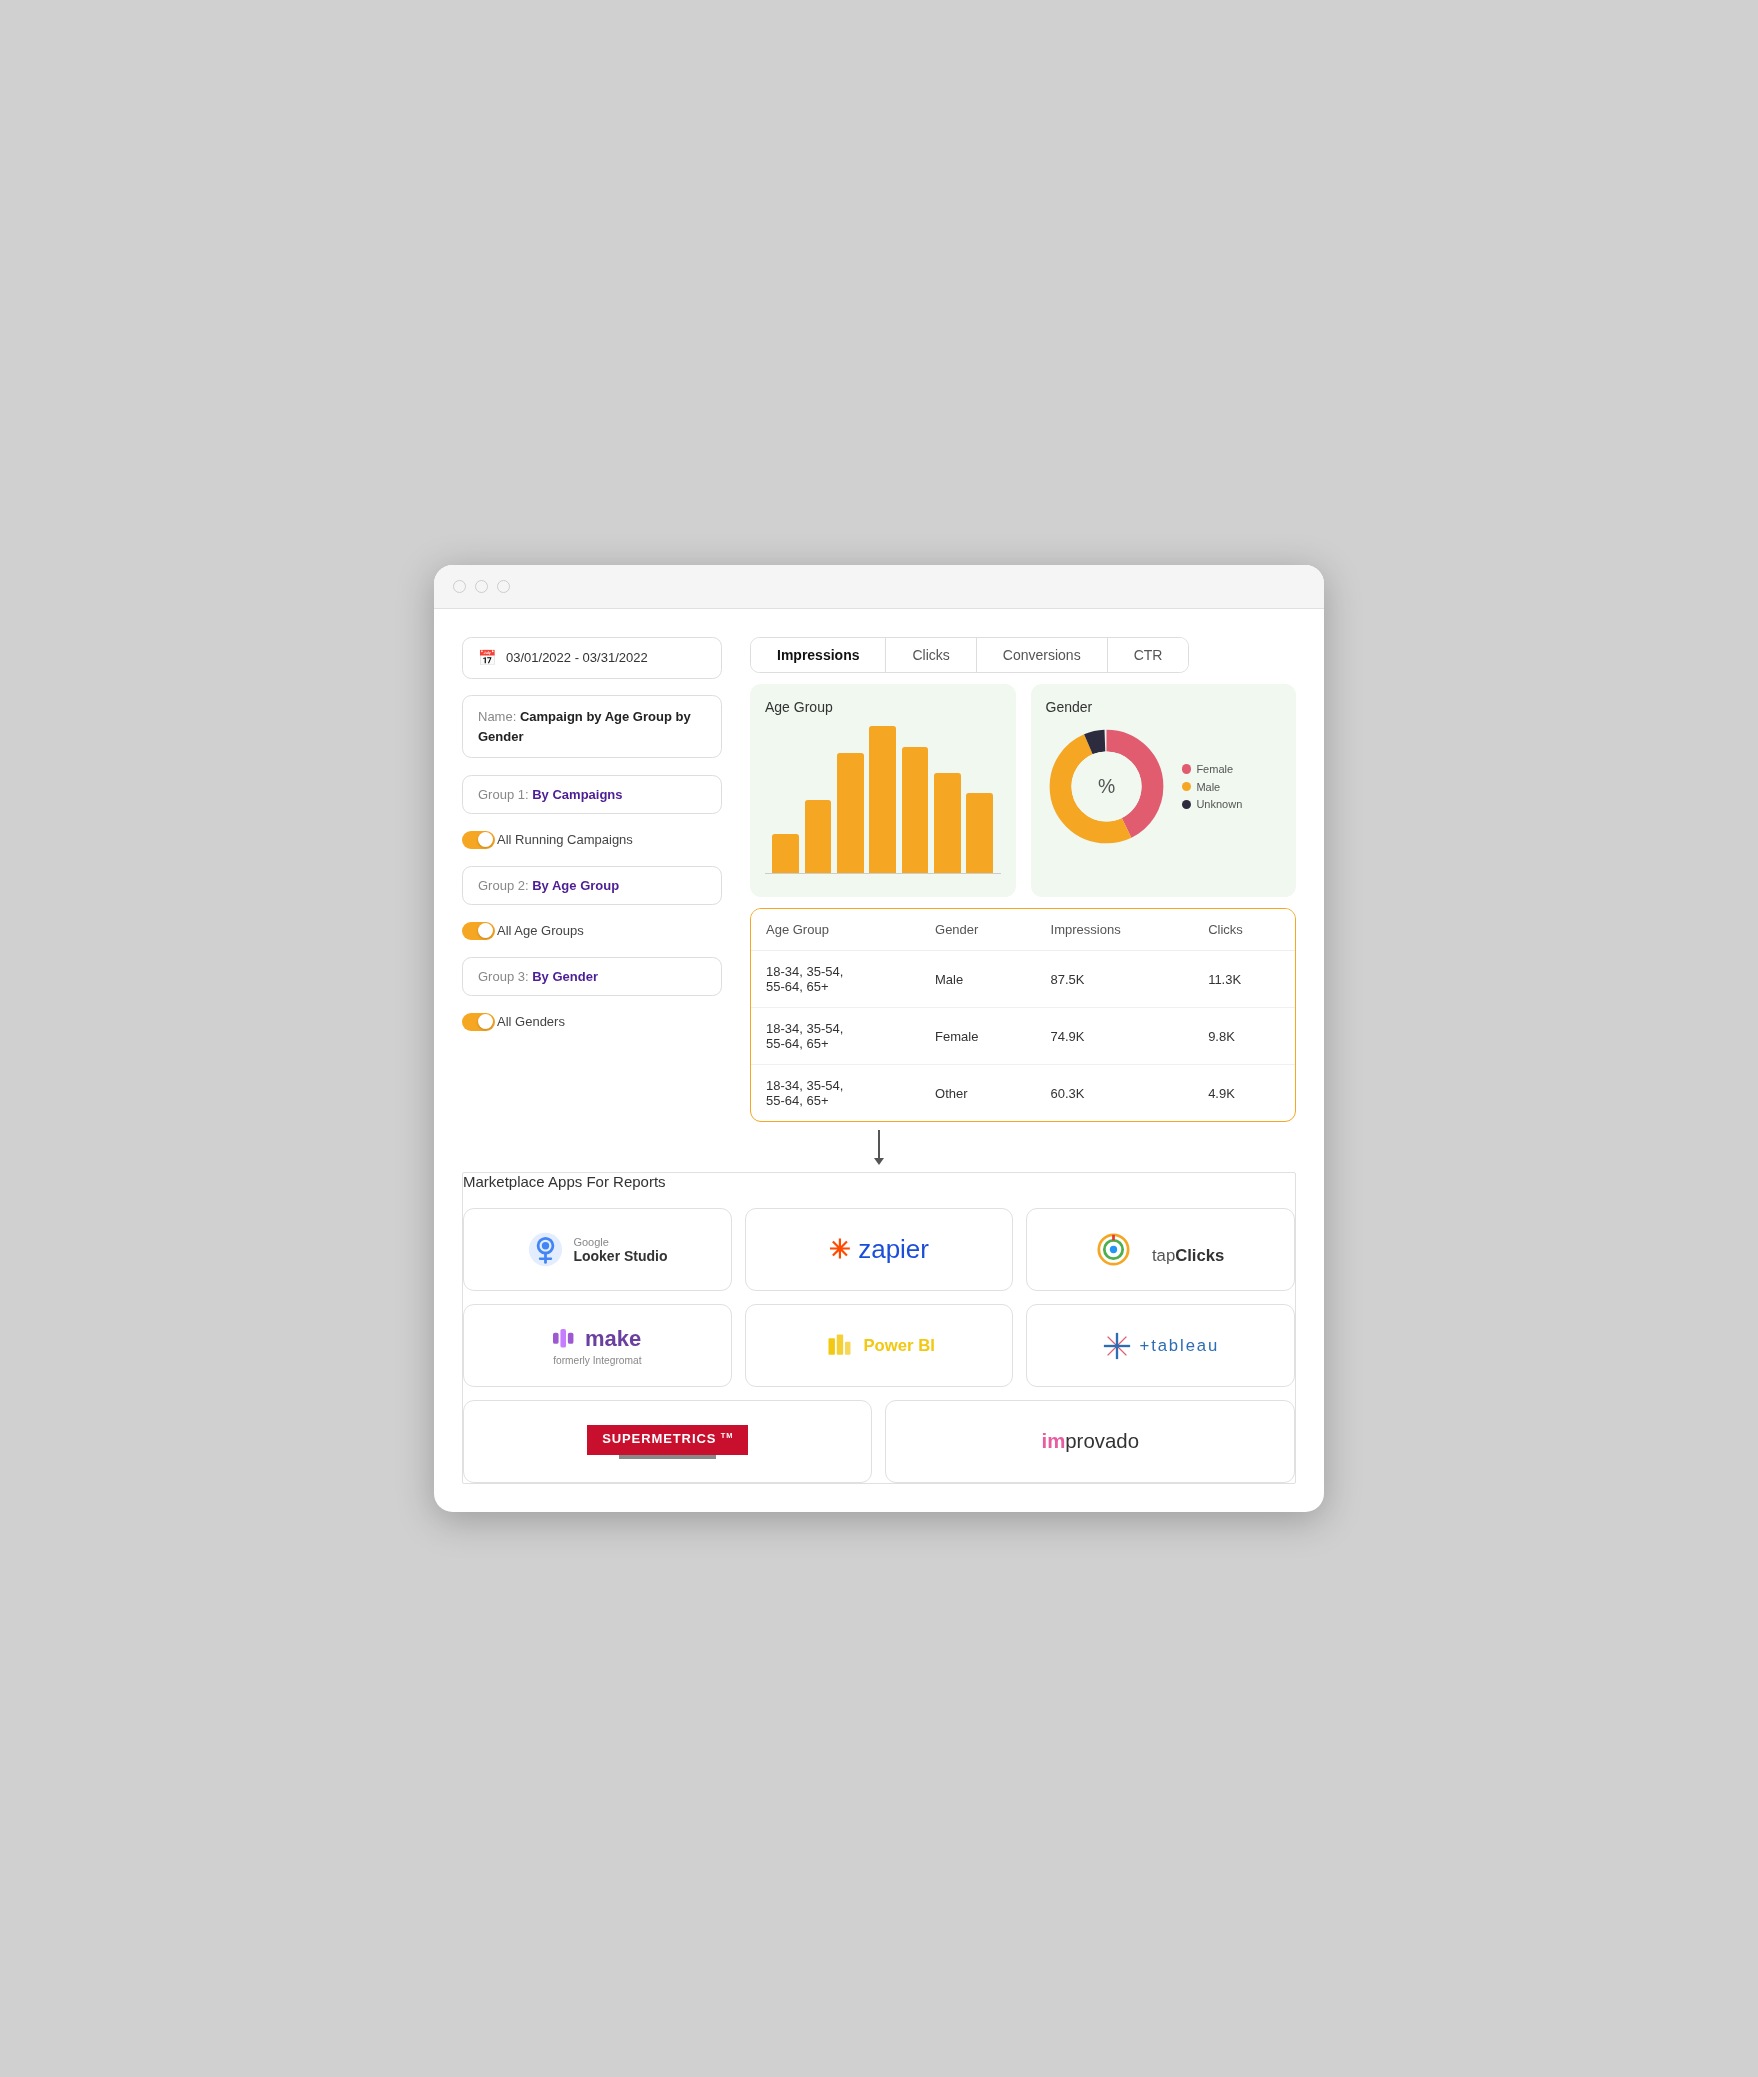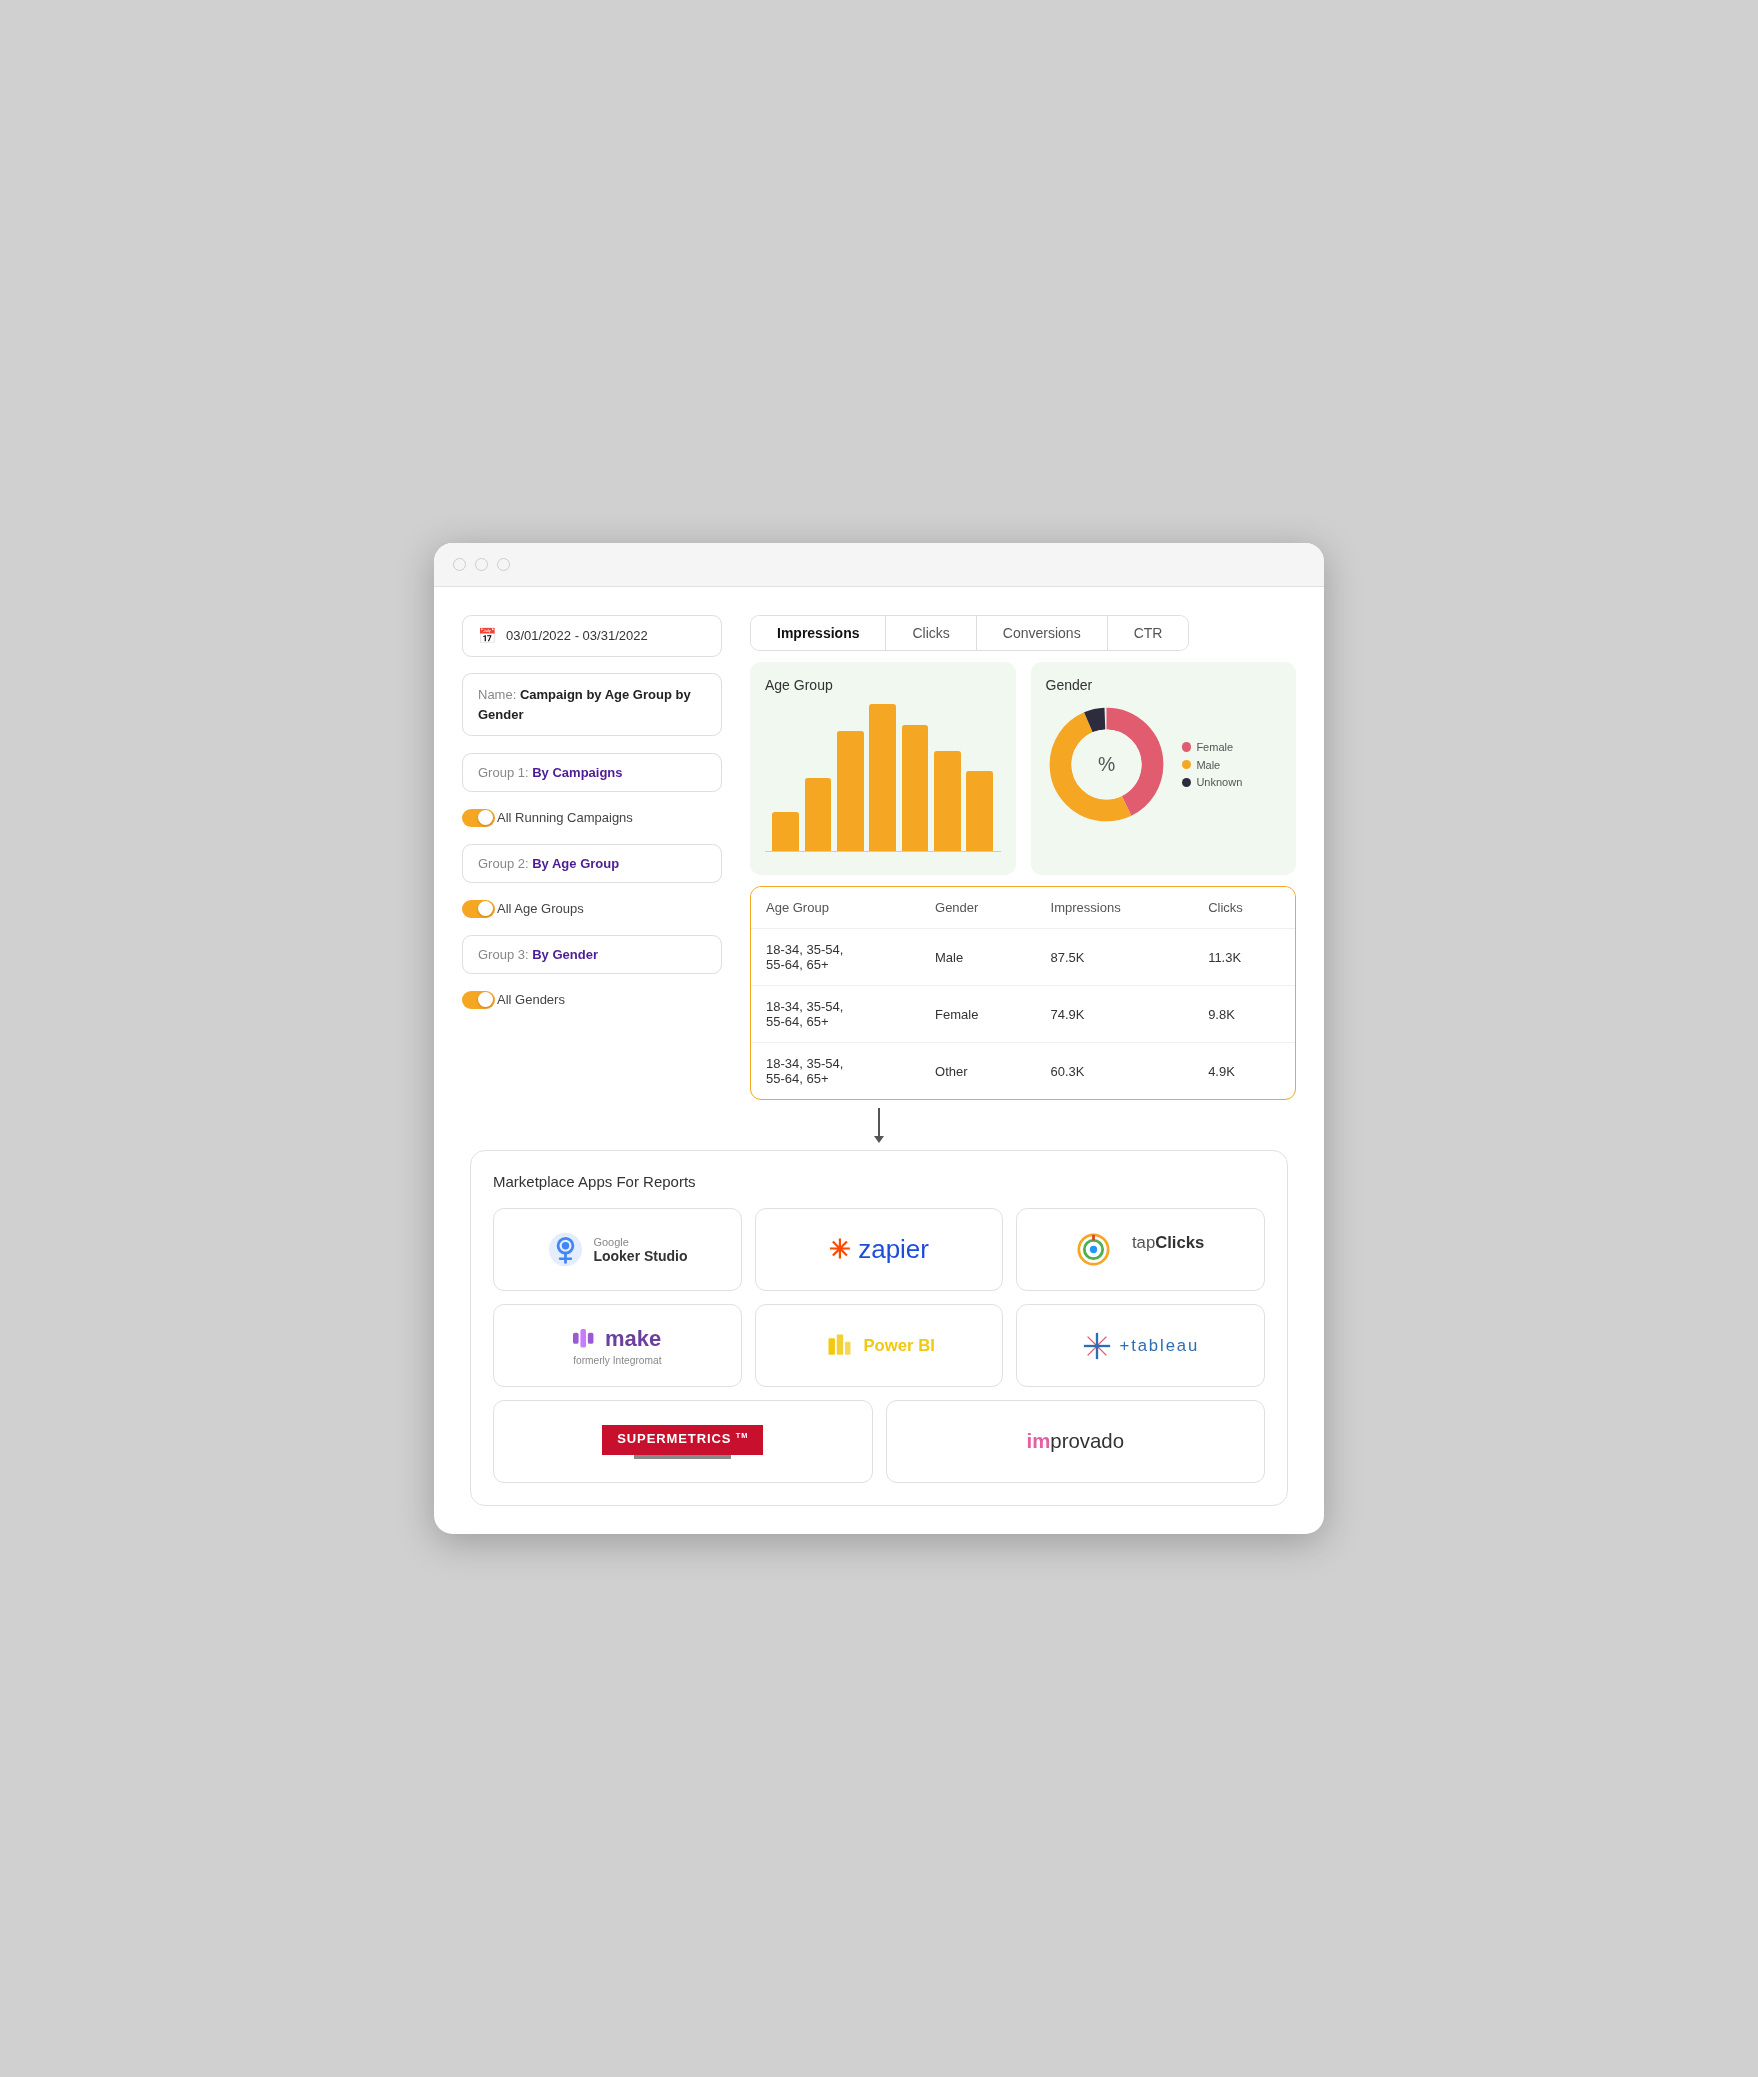--- a/index.html
+++ b/index.html
@@ -253,25 +253,24 @@
     .connector-arrow {
       width: 0;
       height: 0;
       border-left: 5.6px solid transparent;
       border-right: 5.6px solid transparent;
       border-top: 7.4px solid #555;
       margin: 0 auto;
     }
     
     .marketplace-section {
-      margin: 0 36px;
+      margin: 0 28px;
       background: #fff;
-      border-radius: 15px;
+      border-radius: 2px;
       border: 1.4px solid #e0e0e0;
-      padding: 22px;
     }
     .marketplace-title {
       font-size: 15px;
       font-weight: 500;
       color: #333;
       margin-bottom: 18.6px;
     }
     .apps-grid {
       display: grid;
       grid-template-columns: repeat(3, 1fr);
@@ -477,21 +476,21 @@
       </div>
 
       <div class="app-card">
         <div style="display:flex;align-items:center;gap:7.4px;">
           <span style="color:#ff4a00;font-size:26px;font-weight:700;">✳</span>
           <span class="zapier-text">zapier</span>
         </div>
       </div>
 
       <div class="app-card">
-        <div style="display:flex;align-items:flex-start;gap:22px;">
+        <div style="display:flex;align-items:flex-end;gap:22px;">
           <svg width="33" height="33" viewBox="0 0 36 36">
             <circle cx="18" cy="18" r="16" fill="none" stroke="#f5a623" stroke-width="3"></circle>
             <circle cx="18" cy="18" r="10" fill="none" stroke="#4caf50" stroke-width="3"></circle>
             <circle cx="18" cy="18" r="4" fill="#2196f3"></circle>
             <line x1="18" y1="2" x2="18" y2="8" stroke="#e53935" stroke-width="3"></line>
           </svg>
           <span style="font-size:16.7px;font-weight:600;color:#333;"><span style="font-weight:400;color:#555;">tap</span>Clicks</span>
         </div>
       </div>
 

